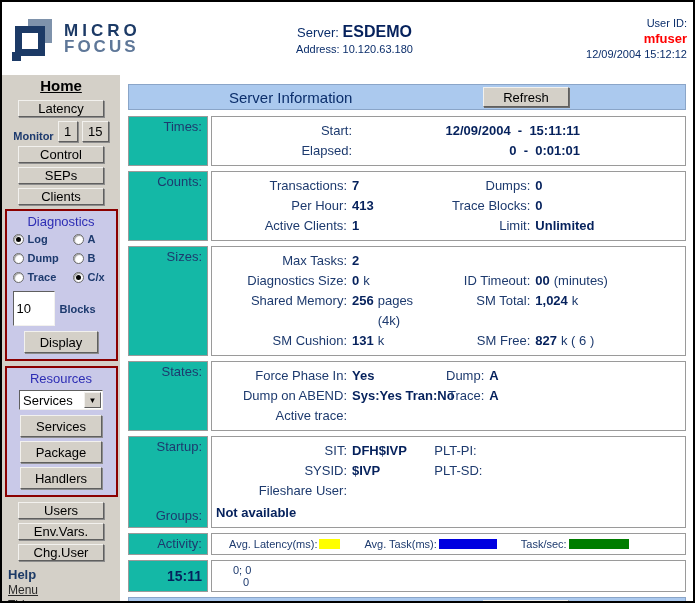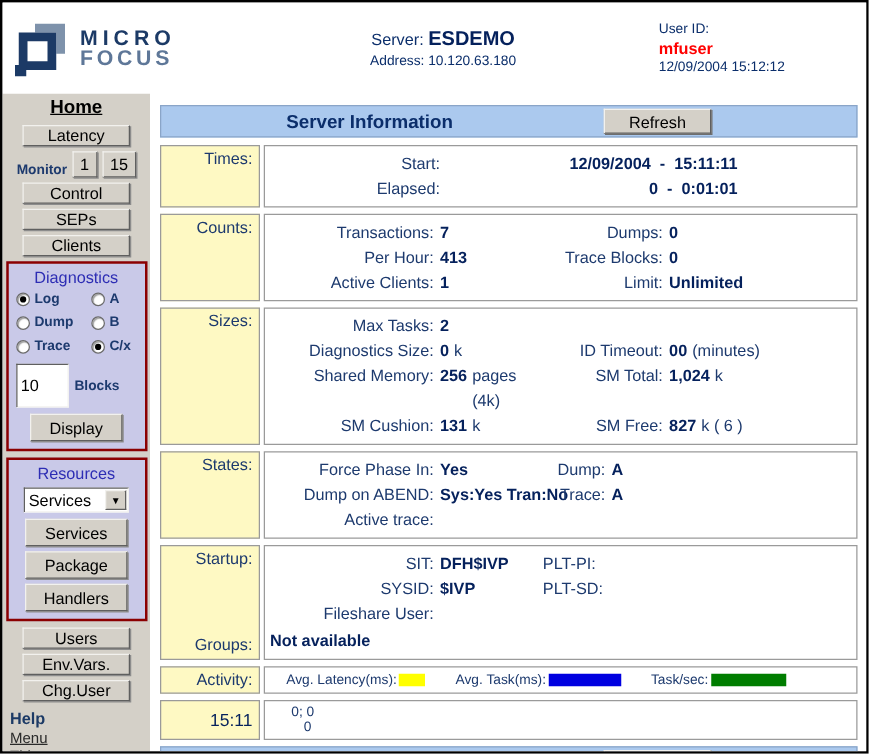--- a/index.html
+++ b/index.html
@@ -16,21 +16,21 @@
   .sq-corner { position:absolute; left:0; top:36px; width:9px; height:9px; background:#1c3a66; }
   .logo-text { display:flex; flex-direction:column; line-height:16px; }
   .logo-l1 { color:#1c3a66; font-weight:bold; font-size:17px; letter-spacing:4px; }
   .logo-l2 { color:#5e7798; font-weight:bold; font-size:17px; letter-spacing:3px; }
   .header-center { flex:1; text-align:center; color:#0b2e6b; }
   .hline1 { font-size:13px; }
   .hline1 b { font-size:16px; color:#05215c; }
   .hline2 { font-size:13px; margin-top:1px; }
   .hline2 b { font-size:15px; color:#05215c; }
   .hline3 { font-size:11px; margin-top:2px; }
-  .header-right { width:160px; text-align:left; font-size:11px; color:#0b2e6b; margin-right:6px; }
+  .header-right { width:160px; text-align:right; font-size:11px; color:#0b2e6b; margin-right:6px; }
   .uid { color:#ff0000; font-weight:bold; font-size:13px; margin:2px 0; }
 
   
   .body-row { display:flex; height:526px; }
   .sidebar { width:118px; background:#d4d0c8; overflow:hidden; display:flex; flex-direction:column; align-items:center; padding-top:2px; flex-shrink:0; }
   .main { flex:1; background:#fff; padding:9px 7px 0 8px; overflow:hidden; }
 
   
   .home { font-weight:bold; font-size:15px; text-decoration:underline; color:#000; margin-bottom:4px; cursor:pointer; }
   .sbtn { display:block; width:86px; height:23px; margin:2px 0; background:#d4d0c8; color:#000; font-size:13px; font-family:"Liberation Sans",sans-serif;
@@ -51,30 +51,30 @@
   .sbtn.display { width:74px; height:22px; margin-top:3px; }
   .selectbox { width:84px; height:20px; background:#fff; border:1px solid; border-color:#5f5f5f #f2f1ee #f2f1ee #5f5f5f; display:flex; align-items:center; margin:2px 0 3px; cursor:pointer; }
   .select-text { flex:1; font-size:13px; padding-left:3px; color:#000; white-space:nowrap; overflow:hidden; }
   .select-arrow { width:17px; height:16px; background:#d4d0c8; border:1px solid; border-color:#f2f1ee #5f5f5f #5f5f5f #f2f1ee; font-size:8px; display:flex; align-items:center; justify-content:center; margin-right:1px; color:#000; }
   .sbtn.res { width:82px; height:22px; }
   .help { align-self:flex-start; margin:4px 0 0 6px; font-weight:bold; color:#1c3a66; font-size:13px; }
   .menu-link, .partial-link { align-self:flex-start; margin:1px 0 0 6px; text-decoration:underline; color:#2a2a2a; font-size:12px; cursor:pointer; display:block;text-align:right; }
 
   
   .titlebar { height:26px; background:#abc9ee; border:1px solid #8aa5c8; display:flex; align-items:center; margin-bottom:6px; }
-  .title { margin-left:100px; font-weight:bold; font-size:15px; color:#0b2e6b; }
+  .title { margin-left:100px; font-weight:normal; font-size:15px; color:#0b2e6b; }
   .btn { background:#d4d0c8; color:#000; font-size:13px; font-family:"Liberation Sans",sans-serif;
          border:1px solid; border-color:#f2f1ee #5f5f5f #5f5f5f #f2f1ee; box-shadow:1px 1px 0 #6e6e6e; cursor:pointer; }
   .refresh { margin-left:auto; margin-right:116px; width:86px; height:20px; }
 
   .row { display:flex; gap:3px; margin-bottom:5px; }
-  .rowlabel { width:80px; flex-shrink:0; background:#fef9c3; border:1px solid #9a9a9a; color:#1d3a6e; font-size:13px; text-align:right; padding:2px 5px; }
+  .rowlabel { width:80px; flex-shrink:0; background:#14b8a6; border:1px solid #9a9a9a; color:#1d3a6e; font-size:13px; text-align:right; padding:2px 5px; }
   .rowcontent { flex:1; background:#fff; border:1px solid #9a9a9a; padding:4px 0; font-size:13px; color:#1d3a6e; }
 
-  .tline { display:flex; line-height:20px;gap:10px; }
+  .tline { display:flex; line-height:20px; }
   .tlabel { width:140px; text-align:right; }
   .tvalue { width:228px; text-align:right; font-weight:bold; color:#05215c; white-space:pre; }
 
   .pline { display:flex; line-height:20px; }
   .half { display:flex; }
   .half.l { width:47%; }
   .half.r { width:53%; }
   .plabel { text-align:right; flex-shrink:0; white-space:nowrap; }
   .half.l .plabel { width:135px; }
   .half.r .plabel { width:96px; }
@@ -83,21 +83,21 @@
   .pvalue { font-weight:bold; color:#05215c; margin-left:5px; white-space:pre; }
   .psuffix { margin-left:4px; }
 
   .rowlabel.startup-label { display:flex; flex-direction:column; justify-content:space-between; align-items:flex-end; padding-bottom:4px; }
   .groups-line { font-weight:bold; color:#05215c; padding-left:4px; line-height:20px; margin-top:2px; }
 
   .rowcontent.legend { display:flex; align-items:center; padding:4px 0 4px 17px; font-size:11px; }
   .legend-item { display:flex; align-items:center; margin-right:24px; }
   .swatch { height:10px; margin-left:2px; flex-shrink:0; }
 
-  .rowlabel.timecell { display:flex; align-items:center; justify-content:flex-end; font-weight:normal; font-size:14px; color:#05215c; }
+  .rowlabel.timecell { display:flex; align-items:center; justify-content:flex-end; font-weight:bold; font-size:14px; color:#05215c; }
   .rowcontent.actvals { font-size:11px; padding:3px 0; line-height:12px; }
   .actline1 { padding-left:21px; }
   .actline2 { padding-left:31px; }
 </style>
 </head>
 <body>
 
 <div class="page">
 
   <div class="header">

